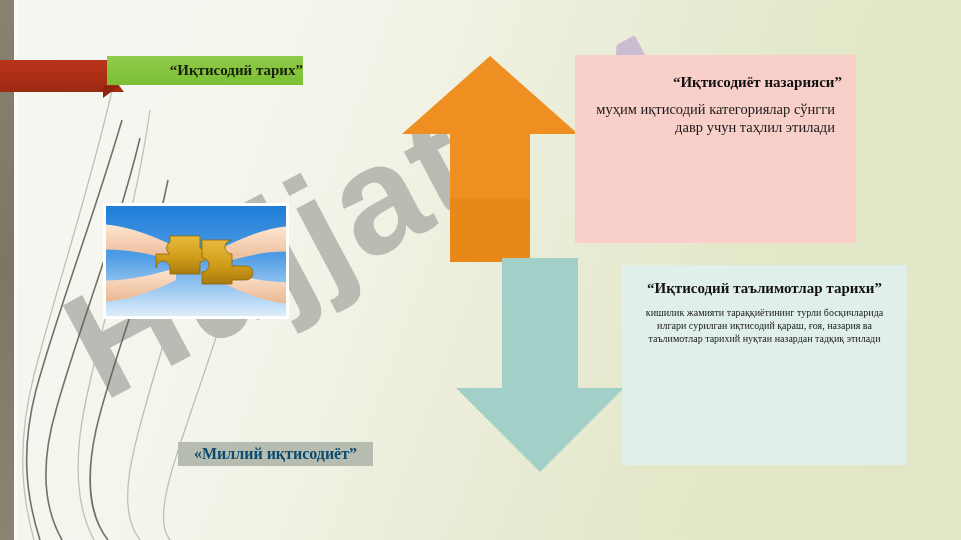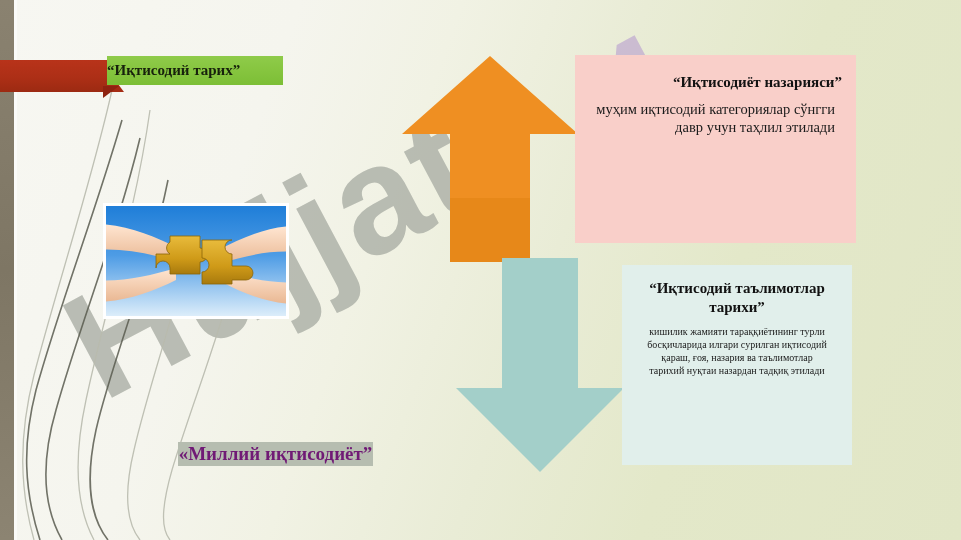--- a/index.html
+++ b/index.html
@@ -102,21 +102,22 @@
     border-left: 16px solid #8e2310;
     border-bottom: 12px solid transparent;
   }
   .title-banner {
     position: absolute;
     left: 107px; top: 56px;
     width: 176px; height: 29px;
     background: linear-gradient(180deg,#8fcb4a 0%, #86c53f 50%, #7cbe36 100%);
     display: flex;
     align-items: center;
-    justify-content: flex-start;
+    justify-content: flex-end;
+    padding-left: 20px;
   }
   .title-banner span {
     font-family: "Liberation Serif", serif;
     font-weight: 700;
     font-size: 15px;
     color: #17210c;
     white-space: nowrap;
   }
 
   
@@ -149,21 +150,21 @@
     left: 575px; top: 55px;
     width: 281px; height: 188px;
     background: #f9cfc9;
     padding: 18px 14px 0 14px;
     box-sizing: border-box;
     text-align: right;
   }
   .box-teal {
     position: absolute;
     left: 622px; top: 265px;
-    width: 230px; height: 200px;
+    width: 285px; height: 200px;
     background: #e1efeb;
     padding: 14px 16px 0 16px;
     box-sizing: border-box;
     text-align: center;
   }
   .box-title {
     font-family: "Liberation Serif", serif;
     font-weight: 700;
     font-size: 15px;
     color: #121212;
@@ -186,22 +187,22 @@
     left: 178px; top: 442px;
     width: 195px; height: 24px;
     background: #b6bdb0;
     display: flex;
     align-items: center;
     justify-content: center;
   }
   .label-national span {
     font-family: "Liberation Serif", serif;
     font-weight: 700;
-    font-size: 19px;
-    color: #701a75;
+    font-size: 16px;
+    color: #0c4a6e;
     white-space: nowrap;
   }
 </style>
 </head>
 <body>
 
 <div id="slide">
 
   <div class="left-strip"></div>
   <div class="left-strip-edge"></div>

